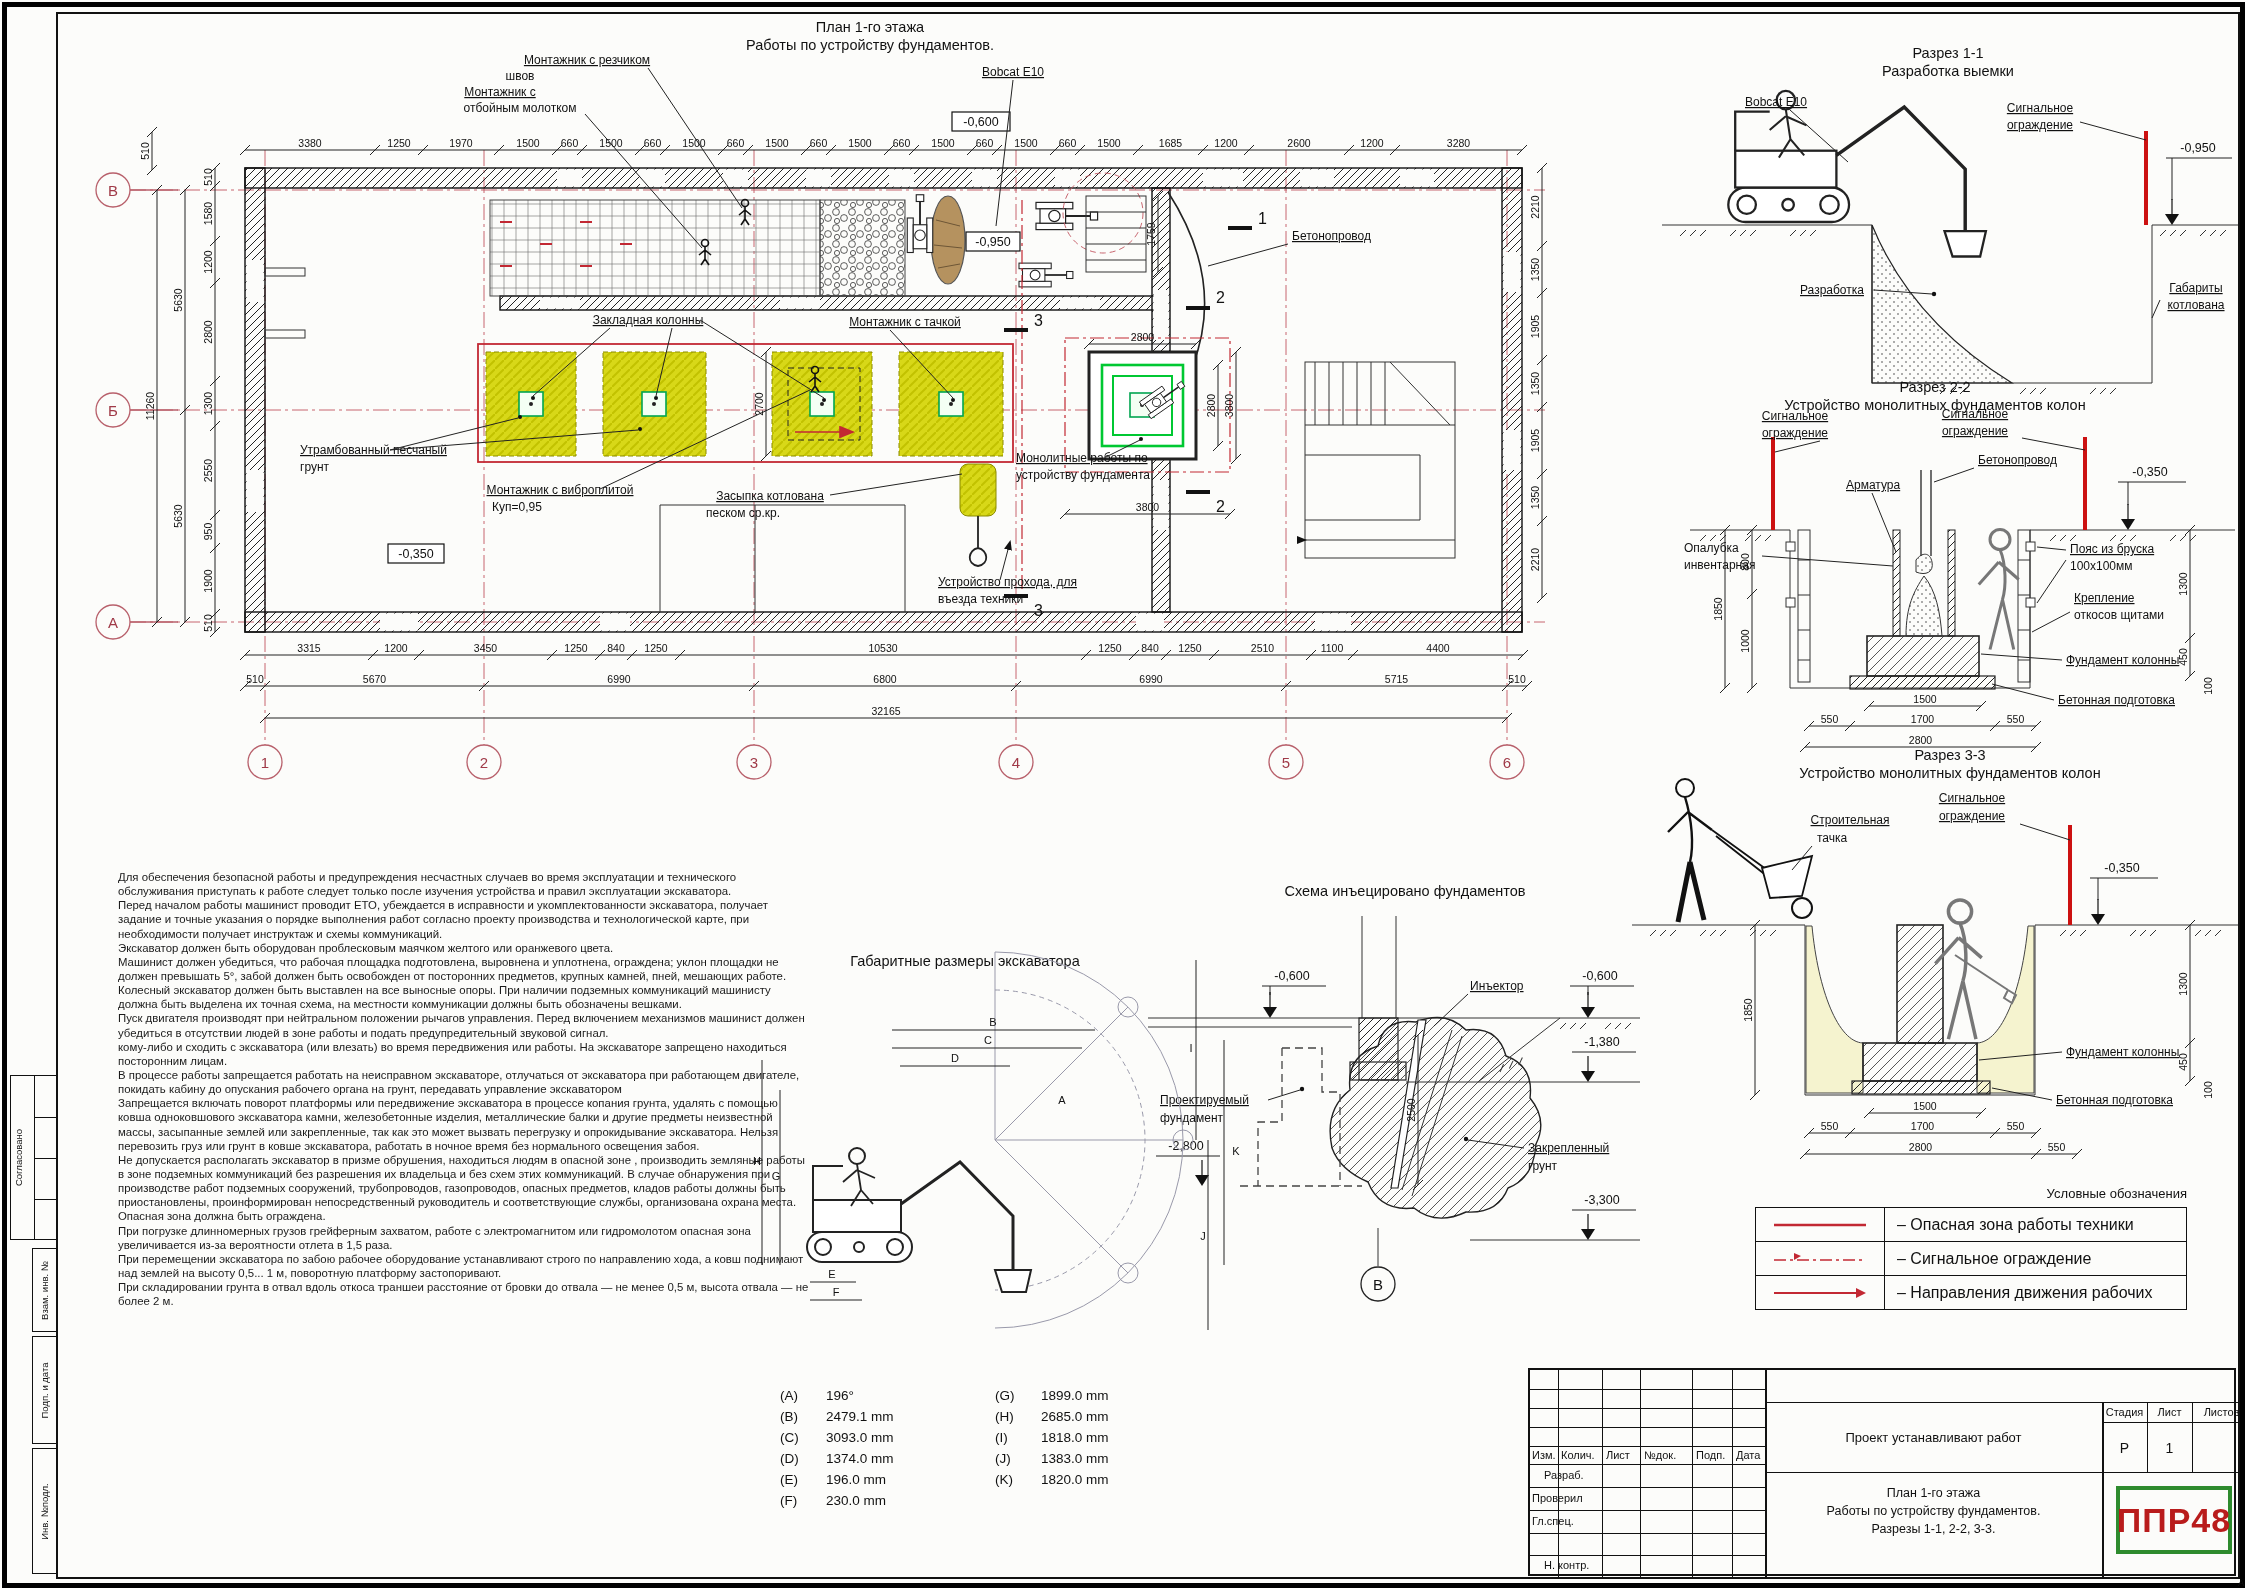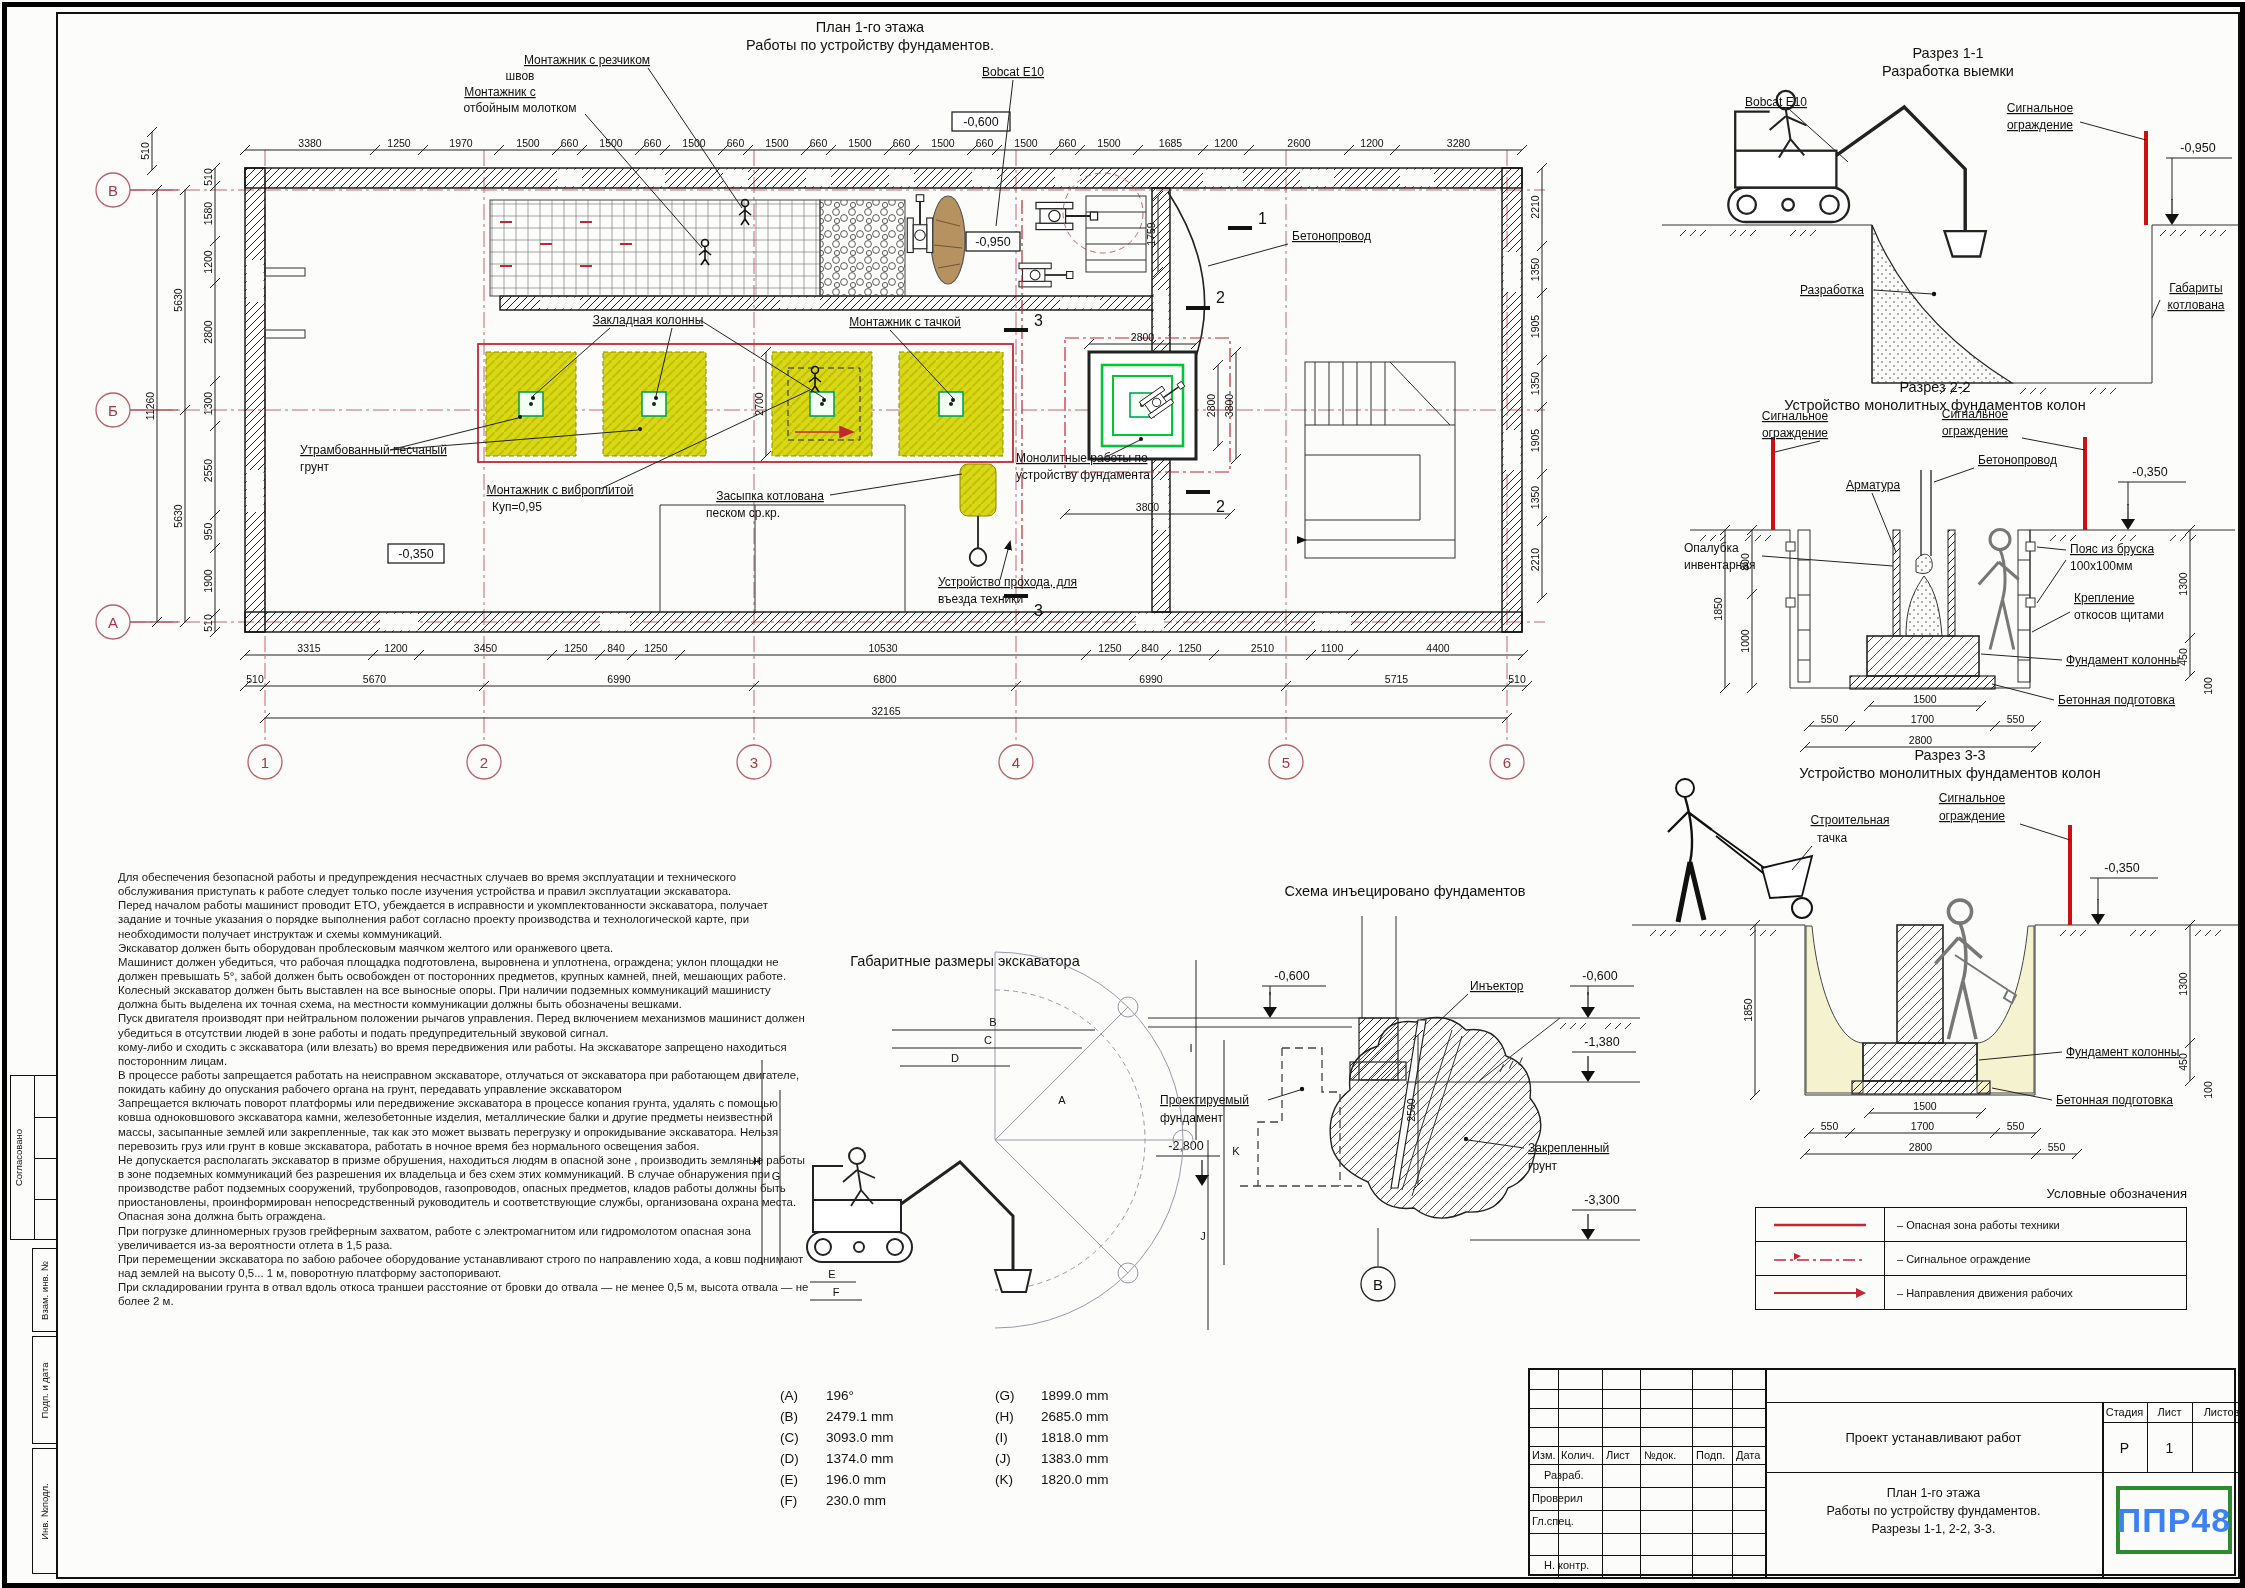--- a/index.html
+++ b/index.html
@@ -28,29 +28,29 @@
   .dimtable .col.left{width:215px;}
   .dimtable .row{display:flex;height:21px;}
   .dimtable .k{width:46px;}
   
   .legend{position:absolute;left:1755px;top:1186px;width:432px;}
   .legend .lt{text-align:right;font-size:13px;margin-bottom:6px;}
   .legend .box{border:1.6px solid #111;}
   .legend .lrow{display:flex;height:33px;align-items:center;border-top:1.2px solid #111;}
   .legend .lrow:first-child{border-top:none;}
   .legend .sym{width:128px;height:100%;border-right:1.2px solid #111;display:flex;align-items:center;justify-content:center;}
-  .legend .ltx{padding-left:12px;font-size:11px;}
+  .legend .ltx{padding-left:12px;font-size:16px;}
   
   .titleblock{position:absolute;left:1528px;top:1368px;width:708px;height:208px;border:2.5px solid #111;box-sizing:border-box;}
   .tb-line{position:absolute;background:#111;}
   .tb-t{position:absolute;font-size:11px;white-space:nowrap;}
   .tb-c{text-align:center;}
   .logo{position:absolute;left:586px;top:116px;width:108px;height:60px;border:4px solid #2e8b2e;
         display:flex;align-items:center;justify-content:center;font-size:34px;font-weight:bold;
-        color:#3b82f6;letter-spacing:1px;}
+        color:#b91c1c;letter-spacing:1px;}
   .fmt{position:absolute;left:2200px;top:1577px;font-size:9.5px;margin-left:38px;}
   
   .sbox{position:absolute;border:1.4px solid #111;box-sizing:border-box;display:flex;align-items:center;justify-content:center;}
   .vt{transform:rotate(-90deg);white-space:nowrap;font-size:9.5px;}
 </style>
 </head>
 <body>
 
 <div id="sheet">
   <div class="frame-outer"></div>

